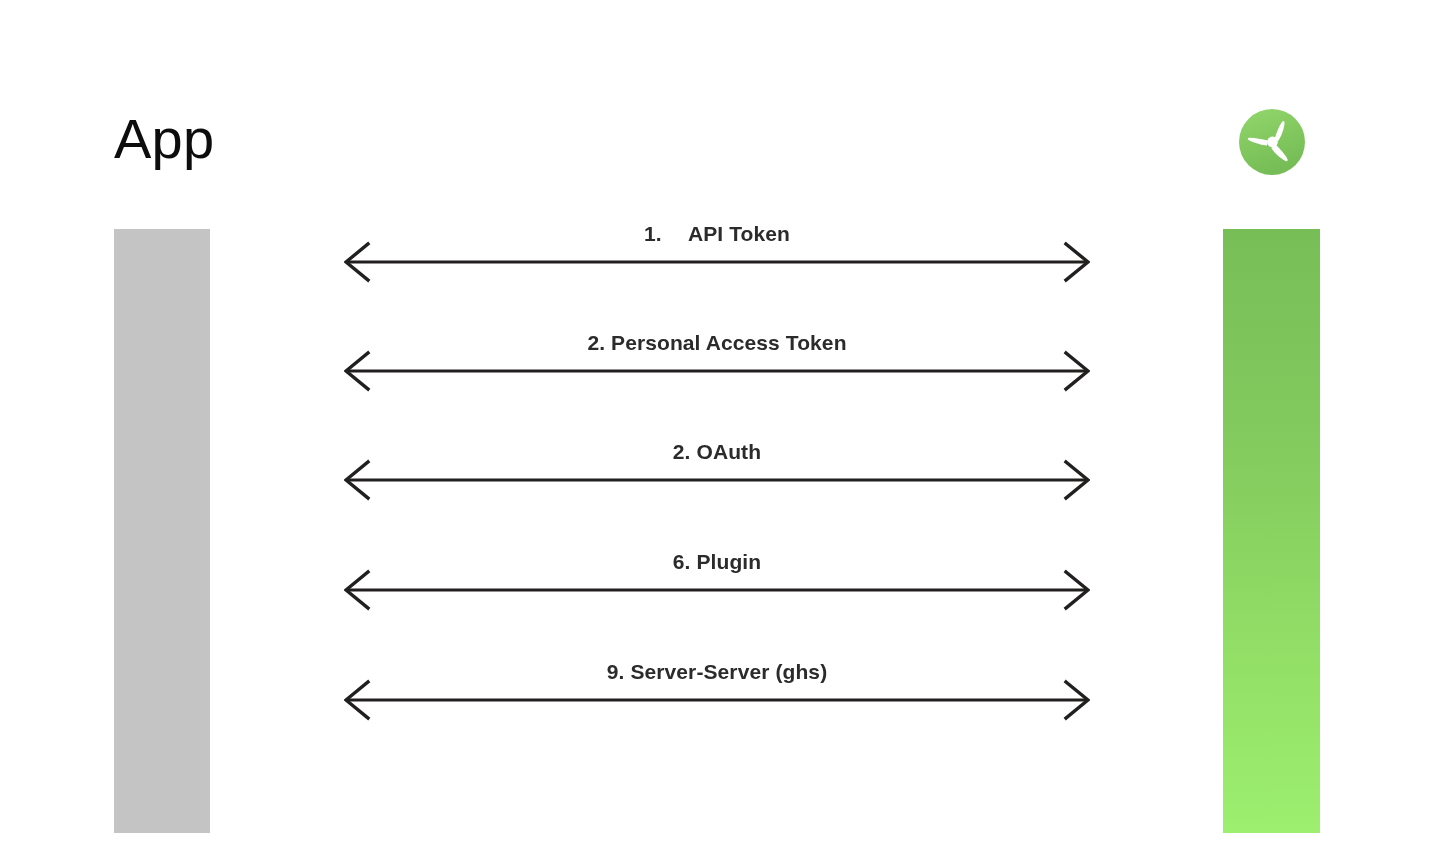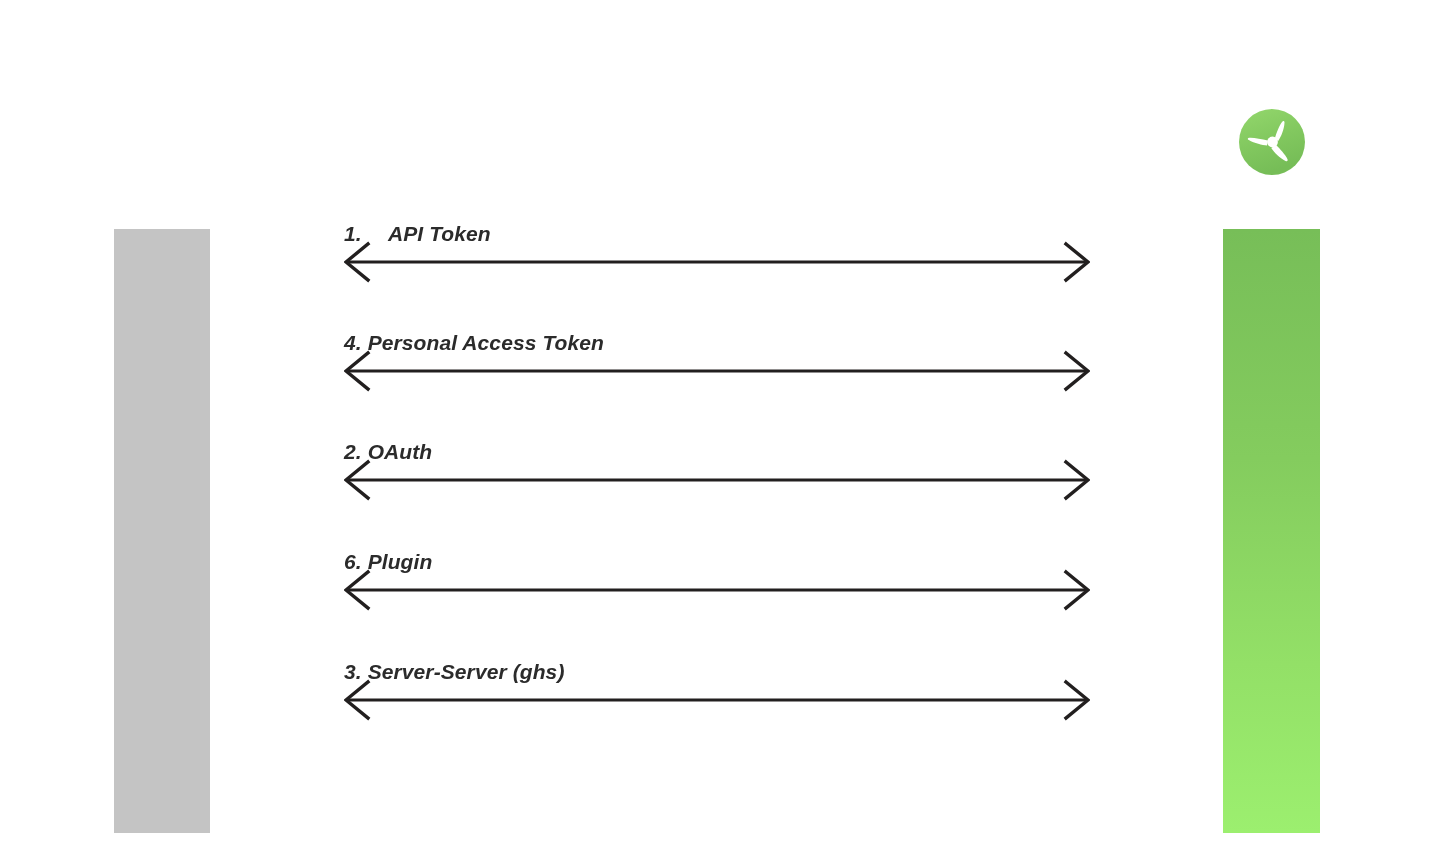--- a/index.html
+++ b/index.html
@@ -66,43 +66,43 @@
     position: absolute;
     left: 344px;
     width: 746px;
     height: 0;
   }
   .message .msg-label {
     position: absolute;
     left: 0;
     width: 746px;
     bottom: 16px;
-    text-align: left;
+    text-align: center;
     font-family: "Liberation Sans", sans-serif;
     font-size: 21px;
     font-weight: 700;
     color: #2b2b2b;
     letter-spacing: 0.1px;
     white-space: pre;
-    font-style: italic;
   }
   .message .msg-arrow {
     position: absolute;
     left: 0;
     top: -22px;
     width: 746px;
     height: 44px;
     display: block;
   }
 </style>
 </head>
 <body>
 
 <div id="slide">
 
+  <div id="app-title">App</div>
 
   <div id="app-lifeline"></div>
 
   <div id="server-lifeline"></div>
 
   <div id="server-logo">
     <svg viewBox="0 0 68 68" width="68" height="68" aria-hidden="true">
       <defs>
         <linearGradient id="logoGrad" x1="0" y1="0" x2="0.35" y2="1">
           <stop offset="0%" stop-color="#93d76c"></stop>
@@ -130,21 +130,21 @@
   <div class="message" style="top:262px;">
     <div class="msg-label">1.  API Token</div>
     <svg class="msg-arrow" viewBox="0 0 746 44" preserveAspectRatio="none">
       <line x1="2" y1="22" x2="744" y2="22" stroke="#221f1f" stroke-width="3.2"></line>
       <polyline points="24,4 2,22 24,40" fill="none" stroke="#221f1f" stroke-width="3.4" stroke-linecap="square" stroke-linejoin="miter"></polyline>
       <polyline points="722,4 744,22 722,40" fill="none" stroke="#221f1f" stroke-width="3.4" stroke-linecap="square" stroke-linejoin="miter"></polyline>
     </svg>
   </div>
 
   <div class="message" style="top:371px;">
-    <div class="msg-label">4. Personal Access Token</div>
+    <div class="msg-label">2. Personal Access Token</div>
     <svg class="msg-arrow" viewBox="0 0 746 44" preserveAspectRatio="none">
       <line x1="2" y1="22" x2="744" y2="22" stroke="#221f1f" stroke-width="3.2"></line>
       <polyline points="24,4 2,22 24,40" fill="none" stroke="#221f1f" stroke-width="3.4" stroke-linecap="square" stroke-linejoin="miter"></polyline>
       <polyline points="722,4 744,22 722,40" fill="none" stroke="#221f1f" stroke-width="3.4" stroke-linecap="square" stroke-linejoin="miter"></polyline>
     </svg>
   </div>
 
   <div class="message" style="top:480px;">
     <div class="msg-label">2. OAuth</div>
     <svg class="msg-arrow" viewBox="0 0 746 44" preserveAspectRatio="none">
@@ -157,21 +157,21 @@
   <div class="message" style="top:590px;">
     <div class="msg-label">6. Plugin</div>
     <svg class="msg-arrow" viewBox="0 0 746 44" preserveAspectRatio="none">
       <line x1="2" y1="22" x2="744" y2="22" stroke="#221f1f" stroke-width="3.2"></line>
       <polyline points="24,4 2,22 24,40" fill="none" stroke="#221f1f" stroke-width="3.4" stroke-linecap="square" stroke-linejoin="miter"></polyline>
       <polyline points="722,4 744,22 722,40" fill="none" stroke="#221f1f" stroke-width="3.4" stroke-linecap="square" stroke-linejoin="miter"></polyline>
     </svg>
   </div>
 
   <div class="message" style="top:700px;">
-    <div class="msg-label">3. Server-Server (ghs)</div>
+    <div class="msg-label">9. Server-Server (ghs)</div>
     <svg class="msg-arrow" viewBox="0 0 746 44" preserveAspectRatio="none">
       <line x1="2" y1="22" x2="744" y2="22" stroke="#221f1f" stroke-width="3.2"></line>
       <polyline points="24,4 2,22 24,40" fill="none" stroke="#221f1f" stroke-width="3.4" stroke-linecap="square" stroke-linejoin="miter"></polyline>
       <polyline points="722,4 744,22 722,40" fill="none" stroke="#221f1f" stroke-width="3.4" stroke-linecap="square" stroke-linejoin="miter"></polyline>
     </svg>
   </div>
 
 </div>
 
 </body></html>

